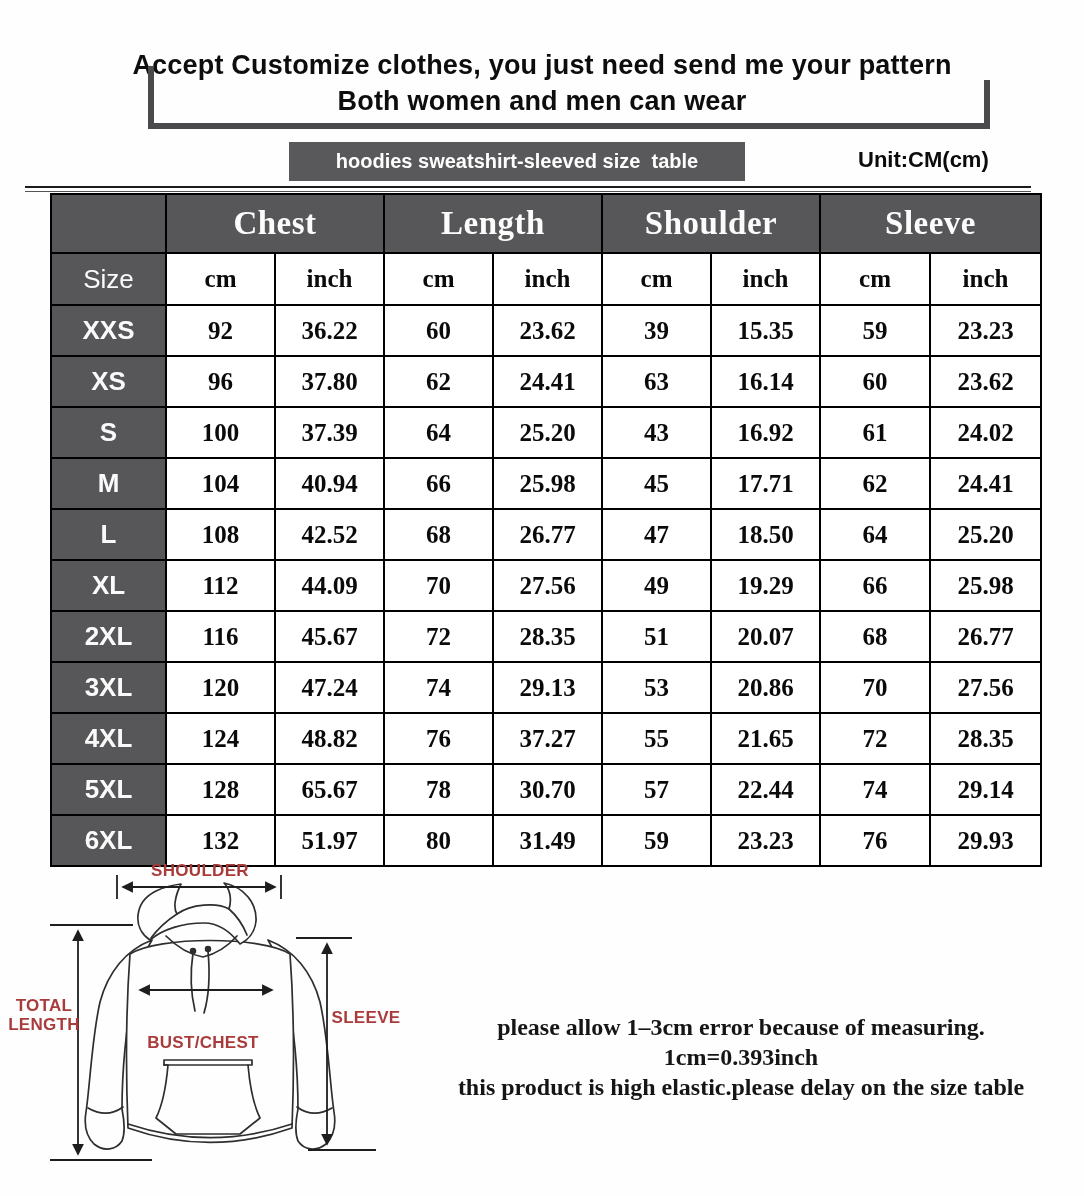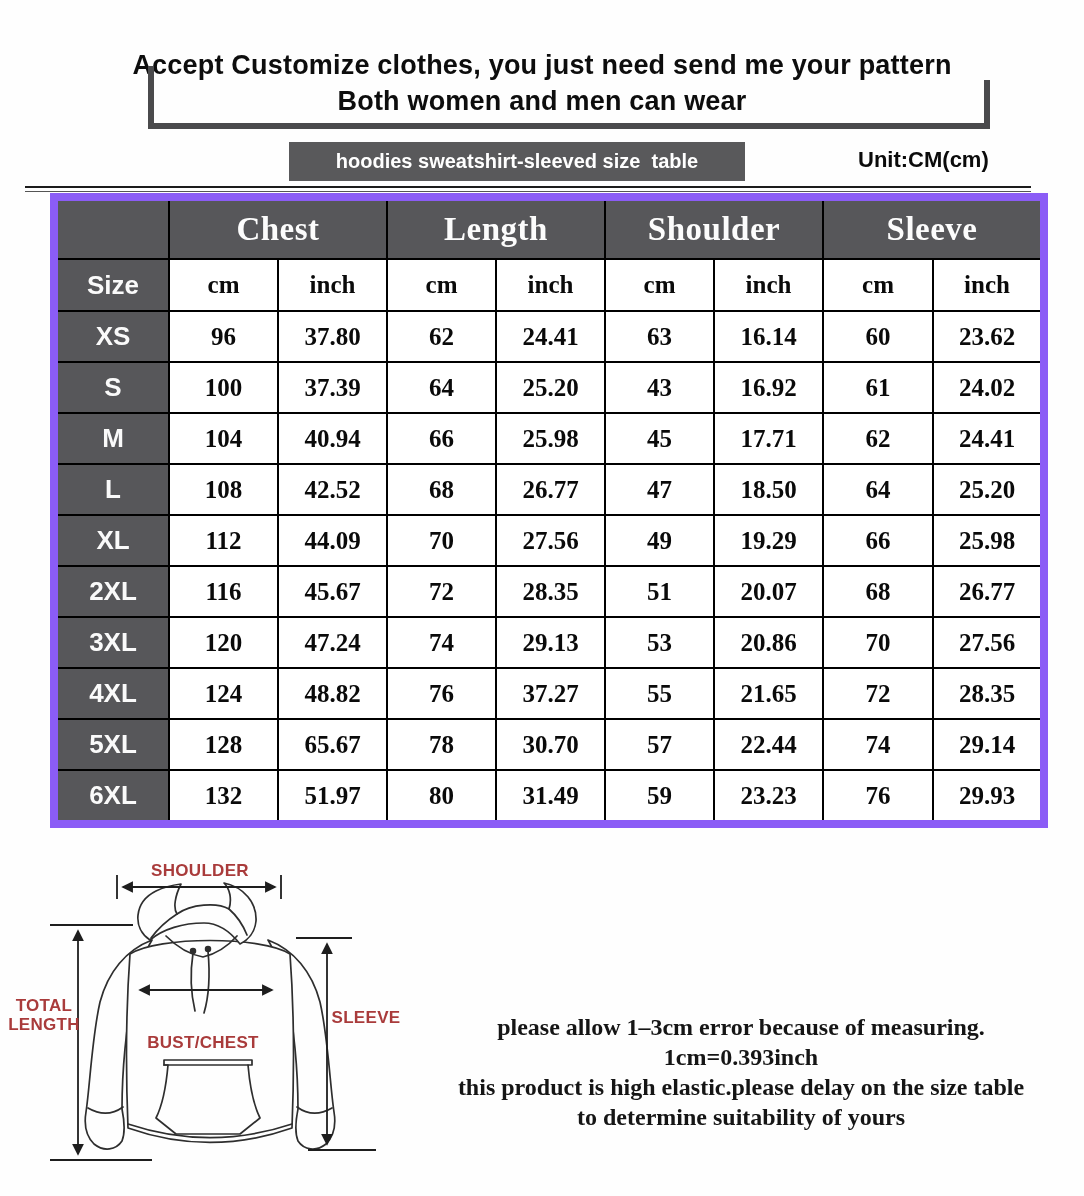--- a/index.html
+++ b/index.html
@@ -18,27 +18,27 @@
   .bar{position:absolute;left:289px;top:142px;width:456px;height:39px;background:#59595b;
        color:#fff;font-weight:700;font-size:20px;display:flex;align-items:center;
        justify-content:center;white-space:pre;}
   .unit{position:absolute;left:858px;top:147px;width:180px;font-weight:700;font-size:22px;color:#0b0b0b;}
 
   .toprule{position:absolute;left:25px;top:186px;width:1006px;height:3px;
            border-top:2px solid #1c1c1c;border-bottom:1px solid #555;}
 
   
   table.size{position:absolute;left:50px;top:193px;width:990px;border-collapse:collapse;
-             table-layout:fixed;border:8px solid #8b5cf6;background:#fff;}
+             table-layout:fixed;border:1px solid #8b5cf6;background:#fff;}
   table.size th,table.size td{border:2px solid #000;text-align:center;vertical-align:middle;padding:0;}
   .dark{background:#57575a;}
   .group-head{font-family:"Liberation Serif","DejaVu Serif",serif;font-weight:700;
               font-size:33px;color:#fcfcfc;height:57px;letter-spacing:.5px;}
   .corner{height:57px;}
-  .size-head{font-family:"Liberation Sans",sans-serif;font-weight:700;font-size:26px;color:#fafafa;height:50px;margin-top:34px;}
+  .size-head{font-family:"Liberation Sans",sans-serif;font-weight:400;font-size:26px;color:#fafafa;height:50px;margin-top:34px;}
   .unit-cell{font-family:"Liberation Serif","DejaVu Serif",serif;font-weight:700;font-size:25px;
              color:#0a0a0a;height:50px;background:#fff;}
   th.size-cell{font-family:"Liberation Sans",sans-serif;font-weight:700;font-size:26px;
                color:#fafafa;height:49px;background:#57575a;}
   td.val-cell{font-family:"Liberation Serif","DejaVu Serif",serif;font-weight:700;font-size:25px;
               color:#0a0a0a;background:#fff;}
 
   
   .diagram{position:absolute;left:0;top:858px;width:420px;height:338px;}
   .diagram svg{position:absolute;left:0;top:0;}
@@ -96,20 +96,31 @@
           <td class="unit-cell">inch</td>
           <td class="unit-cell">cm</td>
           <td class="unit-cell">inch</td>
           <td class="unit-cell">cm</td>
           <td class="unit-cell">inch</td>
           <td class="unit-cell">cm</td>
           <td class="unit-cell">inch</td>
         </tr>
     </thead>
     <tbody id="size-table-body">
+        <tr>
+          <th class="size-cell">XXS</th>
+          <td class="val-cell">92</td>
+          <td class="val-cell">36.22</td>
+          <td class="val-cell">60</td>
+          <td class="val-cell">23.62</td>
+          <td class="val-cell">39</td>
+          <td class="val-cell">15.35</td>
+          <td class="val-cell">59</td>
+          <td class="val-cell">23.23</td>
+        </tr>
         <tr>
           <th class="size-cell">XS</th>
           <td class="val-cell">96</td>
           <td class="val-cell">37.80</td>
           <td class="val-cell">62</td>
           <td class="val-cell">24.41</td>
           <td class="val-cell">63</td>
           <td class="val-cell">16.14</td>
           <td class="val-cell">60</td>
           <td class="val-cell">23.62</td>
@@ -257,16 +268,15 @@
     <span class="dlabel" id="lab-shoulder">SHOULDER</span>
     <span class="dlabel" id="lab-total">TOTAL LENGTH</span>
     <span class="dlabel" id="lab-bust">BUST/CHEST</span>
     <span class="dlabel" id="lab-sleeve">SLEEVE</span>
   </div>
 
   <div class="notes">
     <div class="line">please allow 1–3cm error because of measuring.</div>
     <div class="line">1cm=0.393inch</div>
     <div class="line">this product is high elastic.please delay on the size table</div>
-    <div class="line">to determine suitability of yours</div>
   </div>
 
 </div>
 
 </body></html>

